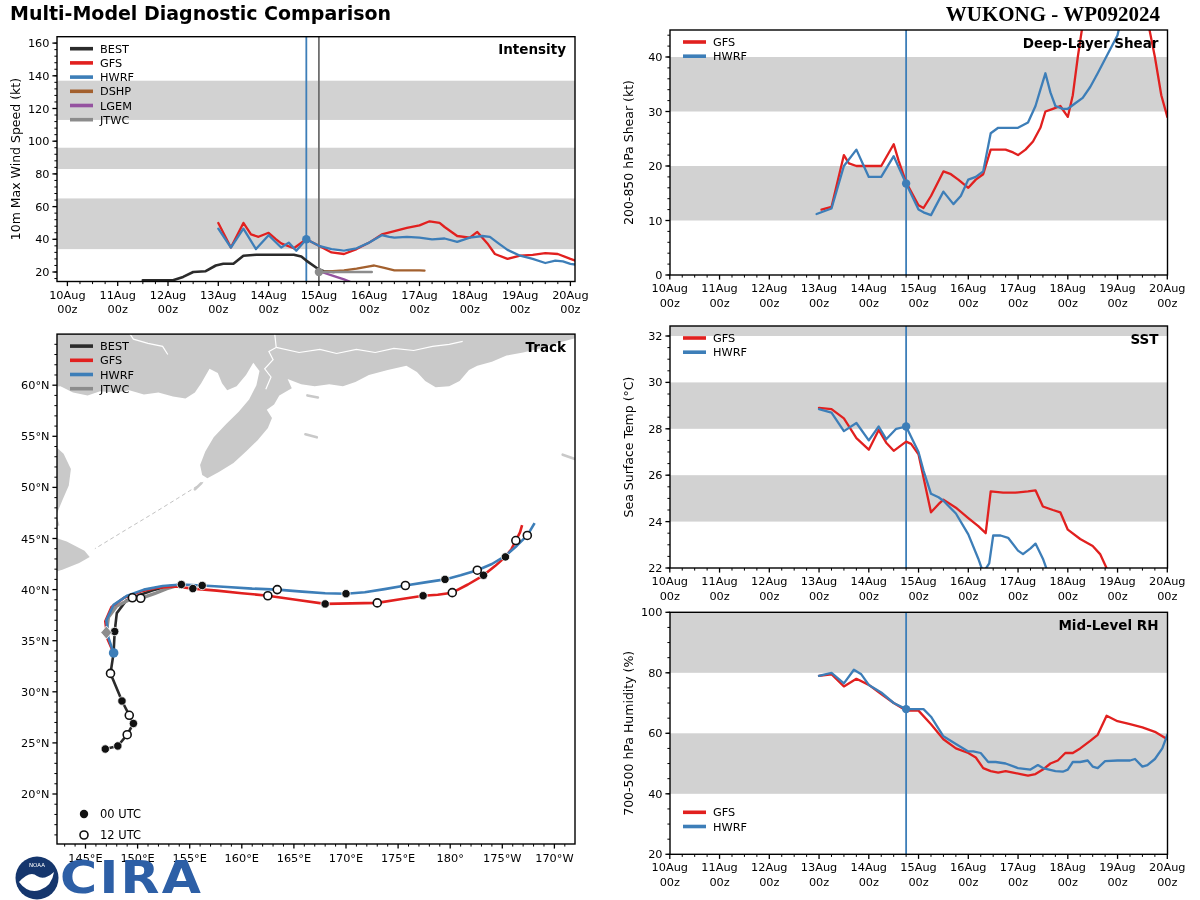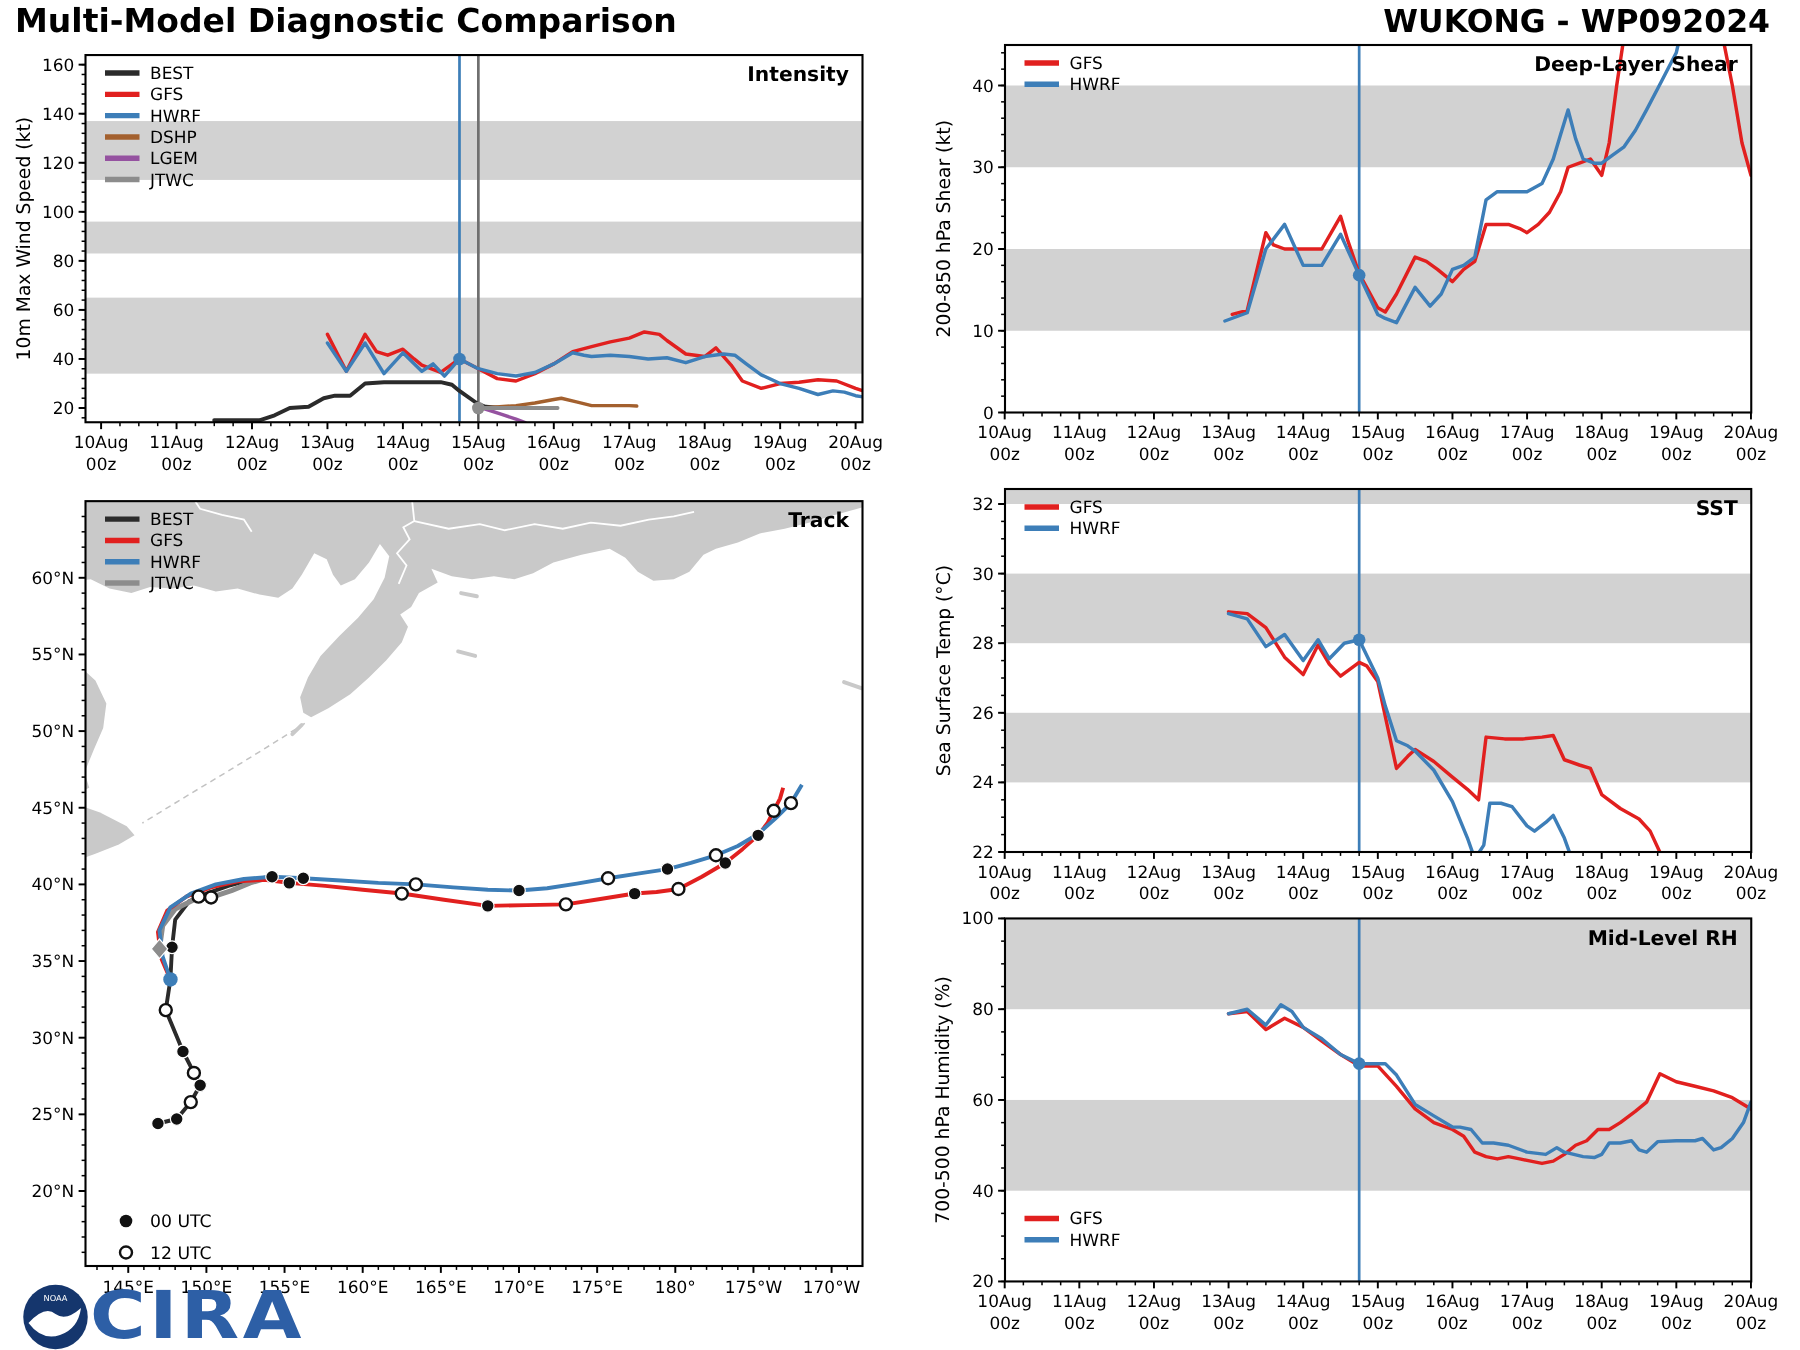--- a/index.html
+++ b/index.html
@@ -1,19 +1,19 @@
 <!DOCTYPE html>
 <html><head>
 <meta charset="utf-8">
 <style>
   html,body{margin:0;padding:0;background:#fff;}
   body{width:1200px;height:900px;position:relative;font-family:"DejaVu Sans","Liberation Sans",sans-serif;}
   .hdr{position:absolute;top:2px;font-weight:bold;color:#000;white-space:nowrap;}
-  #title-left{left:10px;font-size:22px;}
-  #title-right{right:20px;font-size:21px;}
+  #title-left{left:10px;font-size:19px;}
+  #title-right{right:40px;font-size:21px;font-family:Liberation Serif, serif;}
   #figwrap{position:absolute;left:0;top:0;width:1200px;height:900px;}
   svg text{font-family:"DejaVu Sans","Liberation Sans",sans-serif;}
   #logos{position:absolute;left:14px;top:856px;height:44px;display:flex;align-items:center;}
   #cira-word{font-size:44px;font-weight:bold;color:#2d5fa6;letter-spacing:2px;transform:scaleX(1.15);transform-origin:left center;line-height:40px;}
 </style>
 </head>
 <body>
 
 <div id="figwrap">
   <div id="title-left" class="hdr">Multi-Model Diagnostic Comparison</div>

